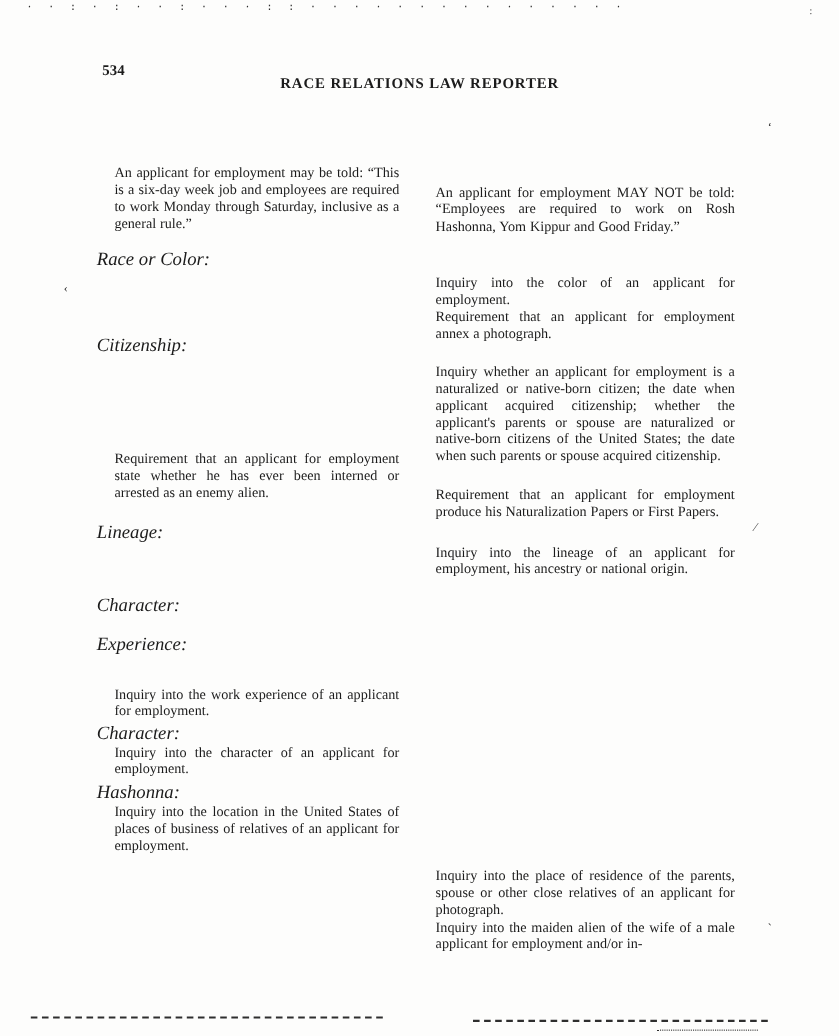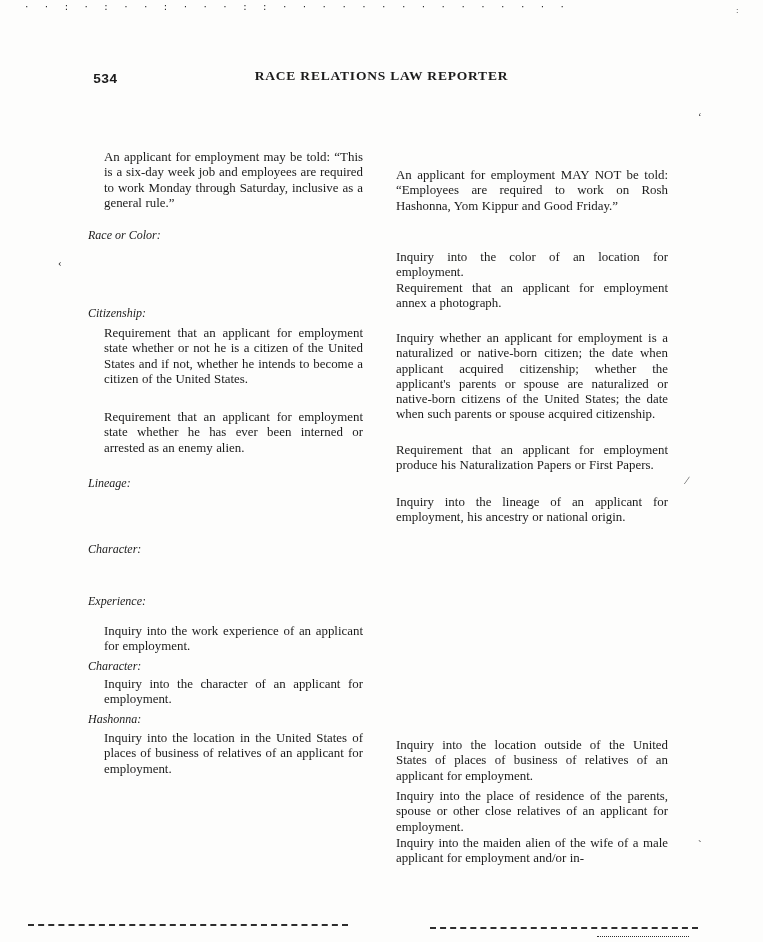--- a/index.html
+++ b/index.html
@@ -9,27 +9,27 @@
     background:#fdfdfc;
     font-family:"Liberation Serif", serif;
     color:#1b1b1b;
     overflow:hidden;
   }
   .running-head{
     position:absolute;top:68px;left:0;width:763px;
     text-align:center;font-weight:bold;font-size:13.5px;letter-spacing:0.8px;
   }
   .page-number{
-    position:absolute;top:72px;left:93px;
-    font-weight:bold;font-size:13.5px;font-family:Liberation Mono, monospace;
+    position:absolute;top:56px;left:93px;
+    font-weight:bold;font-size:13.5px;
   }
   .block{position:absolute;font-size:12.9px;line-height:15.3px;}
   .para{text-align:justify;text-align-last:left;word-spacing:0.3px;}
   .lpara{left:104px;width:259px;}
-  .lhead{left:88px;font-style:italic;font-size:12px;}
+  .lhead{left:88px;font-style:italic;font-size:17px;}
   .rpara{left:396px;width:272px;}
   .edge-dots{
     position:absolute;top:2px;left:24px;
     font-size:9px;letter-spacing:4.5px;color:#2c2c2c;
     font-family:"DejaVu Sans Mono", monospace;white-space:nowrap;
   }
   .corner-mark{
     position:absolute;top:5px;left:736px;
     font-size:9px;color:#2c2c2c;
   }
@@ -54,38 +54,36 @@
   <span class="scan-mark m2">‹</span>
   <span class="scan-mark m3">∕</span>
   <span class="scan-mark m4">`</span>
 
   <div class="page-number">534</div>
   <div class="running-head">RACE RELATIONS LAW REPORTER</div>
 
   <div class="block para lpara" style="top:150px">An applicant for employment may be told: “This is a six-day week job and employees are required to work Monday through Saturday, inclusive as a general rule.”</div>
   <div class="block lhead" style="top:228px">Race or Color:</div>
   <div class="block lhead" style="top:306px">Citizenship:</div>
-  <div class="block para lpara" style="top:326px">Requirement that an applicant for employment state whether or not he is a citizen of the United States and if not, whether he intends to become a citizen of the United States.</div>
   <div class="block para lpara" style="top:410px">Requirement that an applicant for employment state whether he has ever been interned or arrested as an enemy alien.</div>
   <div class="block lhead" style="top:476px">Lineage:</div>
   <div class="block lhead" style="top:542px">Character:</div>
-  <div class="block lhead" style="top:594px">Experience:</div>
+  <div class="block lhead" style="top:578px">Experience:</div>
   <div class="block para lpara" style="top:624px">Inquiry into the work experience of an applicant for employment.</div>
   <div class="block lhead" style="top:659px">Character:</div>
   <div class="block para lpara" style="top:677px">Inquiry into the character of an applicant for employment.</div>
   <div class="block lhead" style="top:712px">Hashonna:</div>
   <div class="block para lpara" style="top:731px">Inquiry into the location in the United States of places of business of relatives of an applicant for employment.</div>
 
   <div class="block para rpara" style="top:168px">An applicant for employment MAY NOT be told: “Employees are required to work on Rosh Hashonna, Yom Kippur and Good Friday.”</div>
-  <div class="block para rpara" style="top:250px">Inquiry into the color of an location for employment.</div>
+  <div class="block para rpara" style="top:250px">Inquiry into the color of an applicant for employment.</div>
   <div class="block para rpara" style="top:331px">Inquiry whether an applicant for employment is a naturalized or native-born citizen; the date when applicant acquired citizenship; whether the applicant's parents or spouse are naturalized or native-born citizens of the United States; the date when such parents or spouse acquired citizenship.</div>
   <div class="block para rpara" style="top:281px">Requirement that an applicant for employment annex a photograph.</div>
   <div class="block para rpara" style="top:443px">Requirement that an applicant for employment produce his Naturalization Papers or First Papers.</div>
   <div class="block para rpara" style="top:495px">Inquiry into the lineage of an applicant for employment, his ancestry or national origin.</div>
-  <div class="block para rpara" style="top:738px">Inquiry into the location outside of the United States of places of business of relatives of an applicant for employment.</div>
-  <div class="block para rpara" style="top:789px">Inquiry into the place of residence of the parents, spouse or other close relatives of an applicant for employment.</div>
+  <div class="block para rpara" style="top:789px">Inquiry into the place of residence of the parents, spouse or other close relatives of an applicant for photograph.</div>
   <div class="block para rpara" style="top:836px">Inquiry into the maiden alien of the wife of a male applicant for employment and/or in-</div>
 
   <div class="dash-line dl-left"></div>
   <div class="dash-line dl-right"></div>
   <div class="dash-line dl-right2"></div>
 
 </div>
 
 </body></html>

